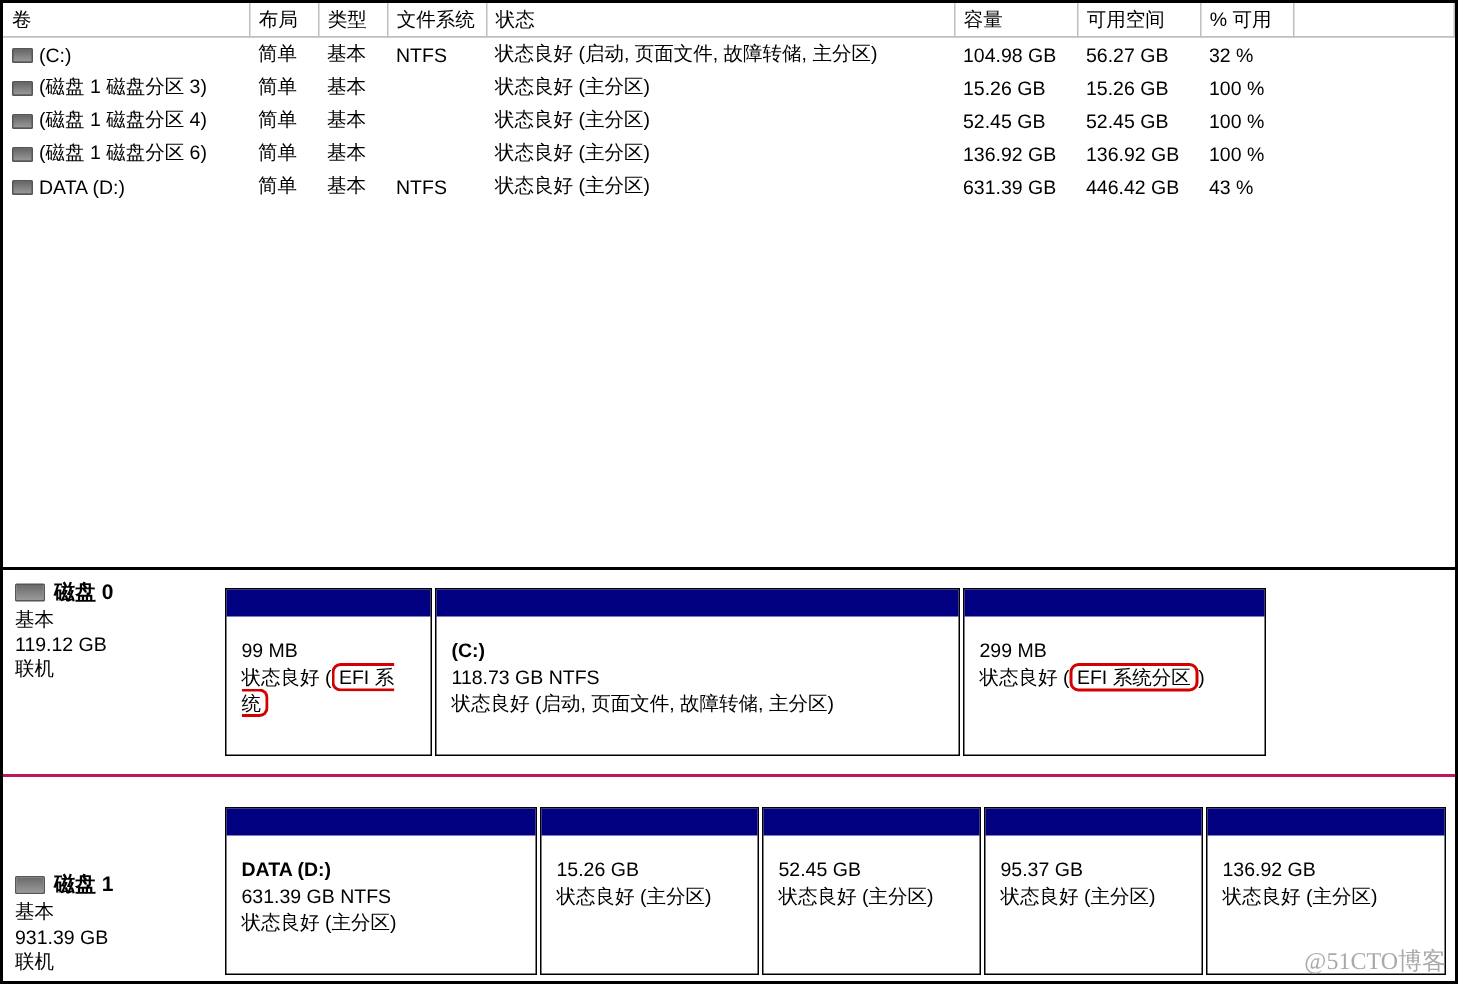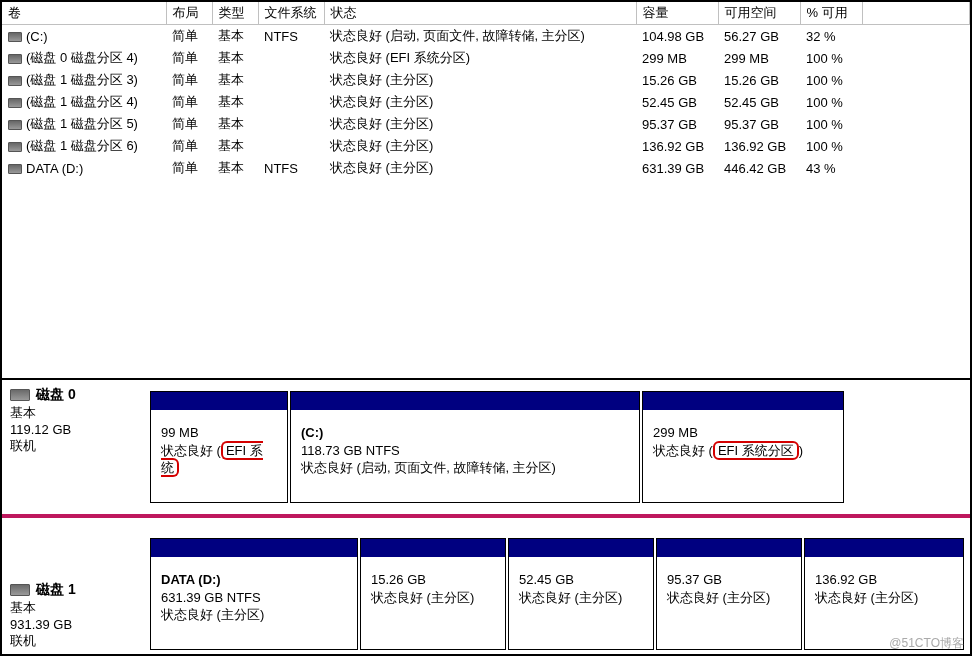--- a/index.html
+++ b/index.html
@@ -8,32 +8,32 @@
 
   
   .table-pane { border-bottom:2px solid #000; flex:0 0 auto; height:378px; overflow:hidden; background:#fff; display:flex; flex-direction:column; }
   table.vol { width:100%; border-collapse:collapse; }
   table.vol th { text-align:left; font-weight:normal; background:#fff; border-right:1px solid #c0c0c0; border-bottom:1px solid #c0c0c0; padding:2px 6px; height:22px; }
   table.vol td { padding:2px 6px; height:22px; white-space:nowrap; }
   .disk-icon { display:inline-block; width:14px; height:10px; background:linear-gradient(#666,#999); border:1px solid #555; border-radius:1px; margin-right:4px; vertical-align:middle; }
 
   
   .disks-pane { flex:1; overflow:hidden; display:flex; flex-direction:column; }
-  .disk-row { display:flex; border-bottom:4px solid #be185d; height:138px; }
+  .disk-row { display:flex; border-bottom:2px solid #be185d; height:138px; }
   .disk-row:last-child { border-bottom:none;align-items:flex-end; }
   .disk-info { width:148px; padding:6px 8px 6px 8px; }
   .disk-info .disk-title { font-weight:bold; font-size:14px; }
   .disk-info .disk-icon-lg { display:inline-block; width:20px; height:12px; background:linear-gradient(#6a6a6a,#9a9a9a); border:1px solid #555; border-radius:1px; margin-right:6px; vertical-align:middle; }
   .disk-parts { flex:1; display:flex; align-items:center; gap:2px; padding:6px 6px 6px 0; }
   .part { border:1px solid #000; display:flex; flex-direction:column; background:#fff; position:relative; }
   .part .bar { height:18px; background:#000080; }
   .part .body { padding:14px 8px 10px 10px; font-size:13px; line-height:1.35; }
   .part .body .lbl { font-weight:bold; }
   .highlight { border:2px solid #d40000; border-radius:6px; padding:0 3px; }
-  .watermark { position:absolute; right:8px; bottom:4px; font-size:12px; color:#aaa; }
+  .watermark { position:absolute; right:8px; bottom:4px; font-size:16px; color:#aaa;font-family:Liberation Serif, serif; }
 </style>
 </head>
 <body>
 
 <div class="frame">
 
   <div class="table-pane">
     <table class="vol">
       <colgroup>
         <col style="width:164px">
@@ -65,60 +65,38 @@
             <td>简单</td>
             <td>基本</td>
             <td>NTFS</td>
             <td>状态良好 (启动, 页面文件, 故障转储, 主分区)</td>
             <td>104.98 GB</td>
             <td>56.27 GB</td>
             <td>32 %</td>
             <td></td>
           </tr>
           <tr>
-            <td><span class="disk-icon"></span>(磁盘 0 磁盘分区 4)</td>
-            <td>简单</td>
-            <td>基本</td>
-            <td></td>
-            <td>状态良好 (EFI 系统分区)</td>
-            <td>299 MB</td>
-            <td>299 MB</td>
-            <td>100 %</td>
-            <td></td>
-          </tr>
-          <tr>
             <td><span class="disk-icon"></span>(磁盘 1 磁盘分区 3)</td>
             <td>简单</td>
             <td>基本</td>
             <td></td>
             <td>状态良好 (主分区)</td>
             <td>15.26 GB</td>
             <td>15.26 GB</td>
             <td>100 %</td>
             <td></td>
           </tr>
           <tr>
             <td><span class="disk-icon"></span>(磁盘 1 磁盘分区 4)</td>
             <td>简单</td>
             <td>基本</td>
             <td></td>
             <td>状态良好 (主分区)</td>
             <td>52.45 GB</td>
             <td>52.45 GB</td>
-            <td>100 %</td>
-            <td></td>
-          </tr>
-          <tr>
-            <td><span class="disk-icon"></span>(磁盘 1 磁盘分区 5)</td>
-            <td>简单</td>
-            <td>基本</td>
-            <td></td>
-            <td>状态良好 (主分区)</td>
-            <td>95.37 GB</td>
-            <td>95.37 GB</td>
             <td>100 %</td>
             <td></td>
           </tr>
           <tr>
             <td><span class="disk-icon"></span>(磁盘 1 磁盘分区 6)</td>
             <td>简单</td>
             <td>基本</td>
             <td></td>
             <td>状态良好 (主分区)</td>
             <td>136.92 GB</td>

